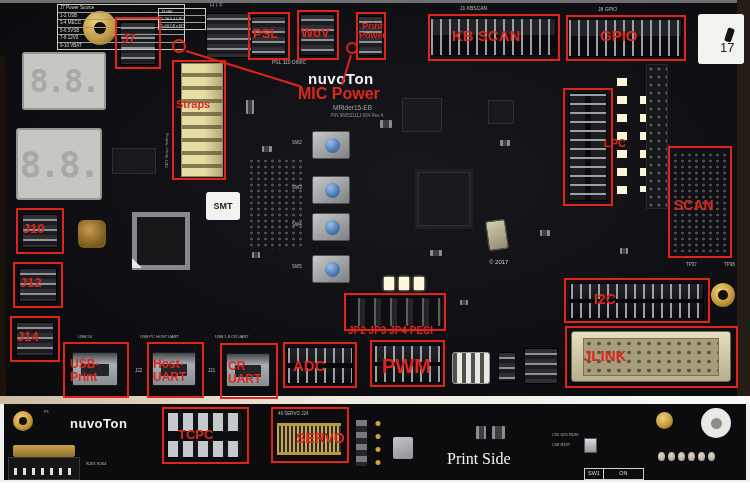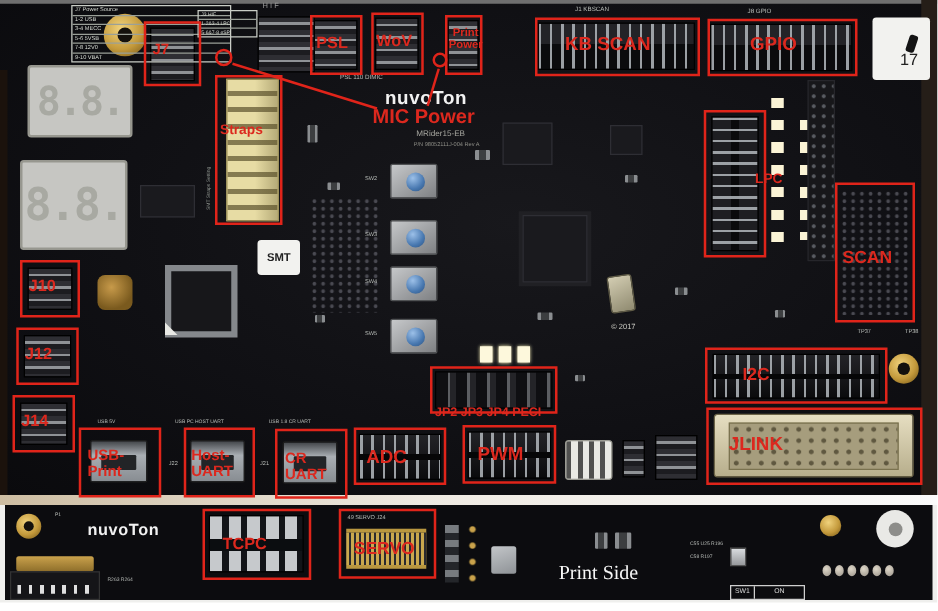--- a/index.html
+++ b/index.html
@@ -246,21 +246,21 @@
   <div class="abs pins-2row" style="left:570px;top:283px;width:134px;height:36px;"></div>
   <div class="abs annbox" style="left:564px;top:278px;width:146px;height:45px;"></div>
   <div class="abs annlabel" style="left:594px;top:292px;font-size:14px;">I2C</div>
 
   <div class="abs pins-2row" style="left:287px;top:347px;width:66px;height:37px;"></div>
   <div class="abs annbox" style="left:283px;top:342px;width:74px;height:46px;"></div>
   <div class="abs annlabel" style="left:293px;top:358px;font-size:15px;">ADC</div>
 
   <div class="abs pins-2row" style="left:374px;top:345px;width:67px;height:38px;"></div>
   <div class="abs annbox" style="left:370px;top:340px;width:75px;height:47px;"></div>
-  <div class="abs annlabel" style="left:382px;top:356px;font-size:15px;">PWM</div>
+  <div class="abs annlabel" style="left:382px;top:356px;font-size:20px;">PWM</div>
 
   <div class="abs whtconn" style="left:452px;top:352px;width:38px;height:32px;"></div>
   <div class="abs jumper-block" style="left:498px;top:352px;width:18px;height:30px;"></div>
   <div class="abs jumper-block" style="left:524px;top:348px;width:34px;height:36px;"></div>
 
   <div class="abs jlink-conn" style="left:571px;top:331px;width:160px;height:51px;"></div>
   <div class="abs jlink-recess" style="left:583px;top:338px;width:136px;height:38px;"></div>
   <div class="abs annbox" style="left:565px;top:326px;width:173px;height:62px;"></div>
   <div class="abs annlabel" style="left:583px;top:348px;font-size:15px;">JLINK</div>
 
@@ -312,21 +312,21 @@
   <div class="abs" style="left:14px;top:468px;width:60px;height:7px;background:repeating-linear-gradient(90deg,#e0e0e0 0 3px,rgba(0,0,0,0) 3px 9px);z-index:2;"></div>
   <div class="abs silk" style="left:86px;top:462px;font-size:4px;">R263  R264</div>
 
   <div class="abs tcpc-pads" style="left:167px;top:412px;width:76px;height:46px;"></div>
   <div class="abs annbox" style="left:162px;top:407px;width:87px;height:57px;"></div>
   <div class="abs annlabel" style="left:178px;top:428px;font-size:13px;">TCPC</div>
 
   <div class="abs silk" style="left:278px;top:411px;font-size:4.5px;">49    SERVO    J24</div>
   <div class="abs servo-conn" style="left:277px;top:423px;width:64px;height:32px;"></div>
   <div class="abs annbox" style="left:271px;top:407px;width:78px;height:56px;"></div>
-  <div class="abs annlabel" style="left:283px;top:431px;font-size:14px;">SERVO</div>
+  <div class="abs annlabel" style="left:296px;top:431px;font-size:14px;">SERVO</div>
 
   <div class="abs" style="left:356px;top:420px;width:11px;height:46px;background:repeating-linear-gradient(180deg,#777b7f 0 6px,#24262a 6px 12px);z-index:1;"></div>
   <div class="abs" style="left:370px;top:417px;width:16px;height:54px;background-image:radial-gradient(circle,#c9a24b 2px,#574722 2.6px,rgba(0,0,0,0) 3px);background-size:16px 13px;z-index:1;"></div>
   <div class="abs" style="left:393px;top:437px;width:20px;height:22px;background:linear-gradient(160deg,#c3c6c9,#8e9296);border-radius:2px;z-index:1;"></div>
   <div class="abs pss" style="left:476px;top:426px;width:10px;height:13px;"></div>
   <div class="abs pss" style="left:492px;top:426px;width:13px;height:13px;"></div>
   <div class="abs seriftxt" style="left:447px;top:450px;font-size:16px;">Print Side</div>
 
   <div class="abs silk" style="left:552px;top:433px;font-size:4px;">C55  U25  R196</div>
   <div class="abs silk" style="left:552px;top:443px;font-size:4px;">C58       R197</div>

